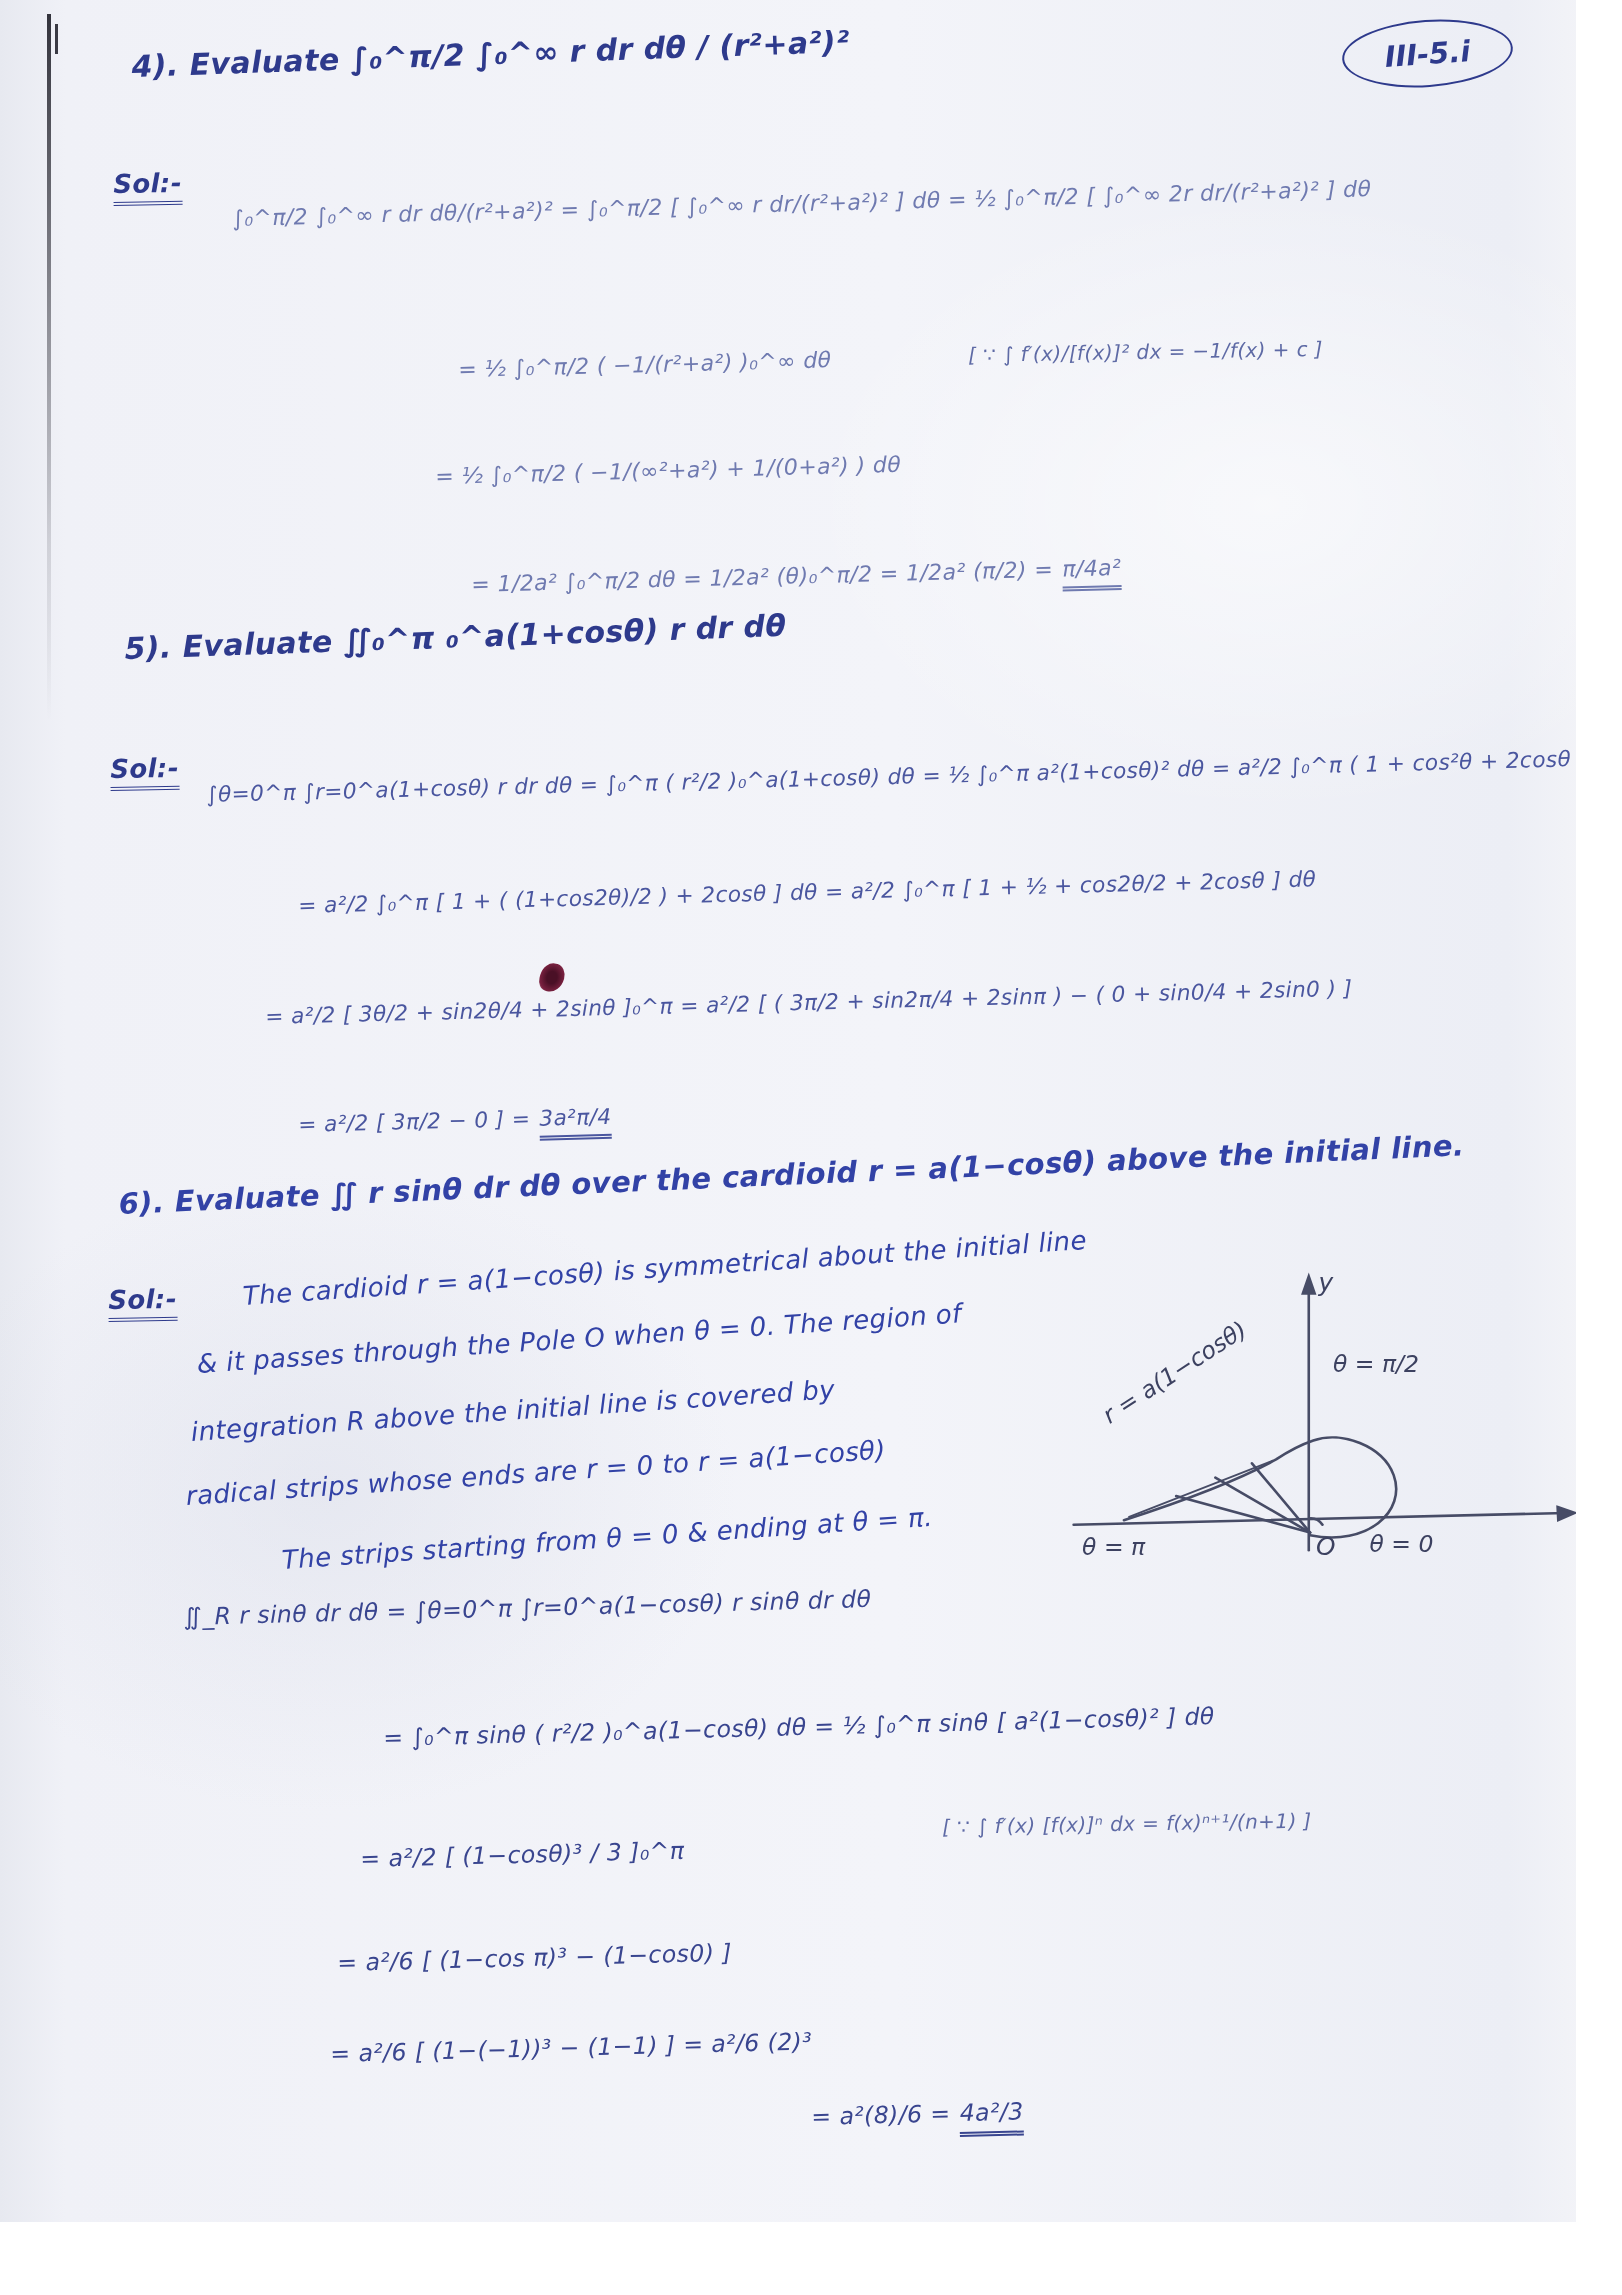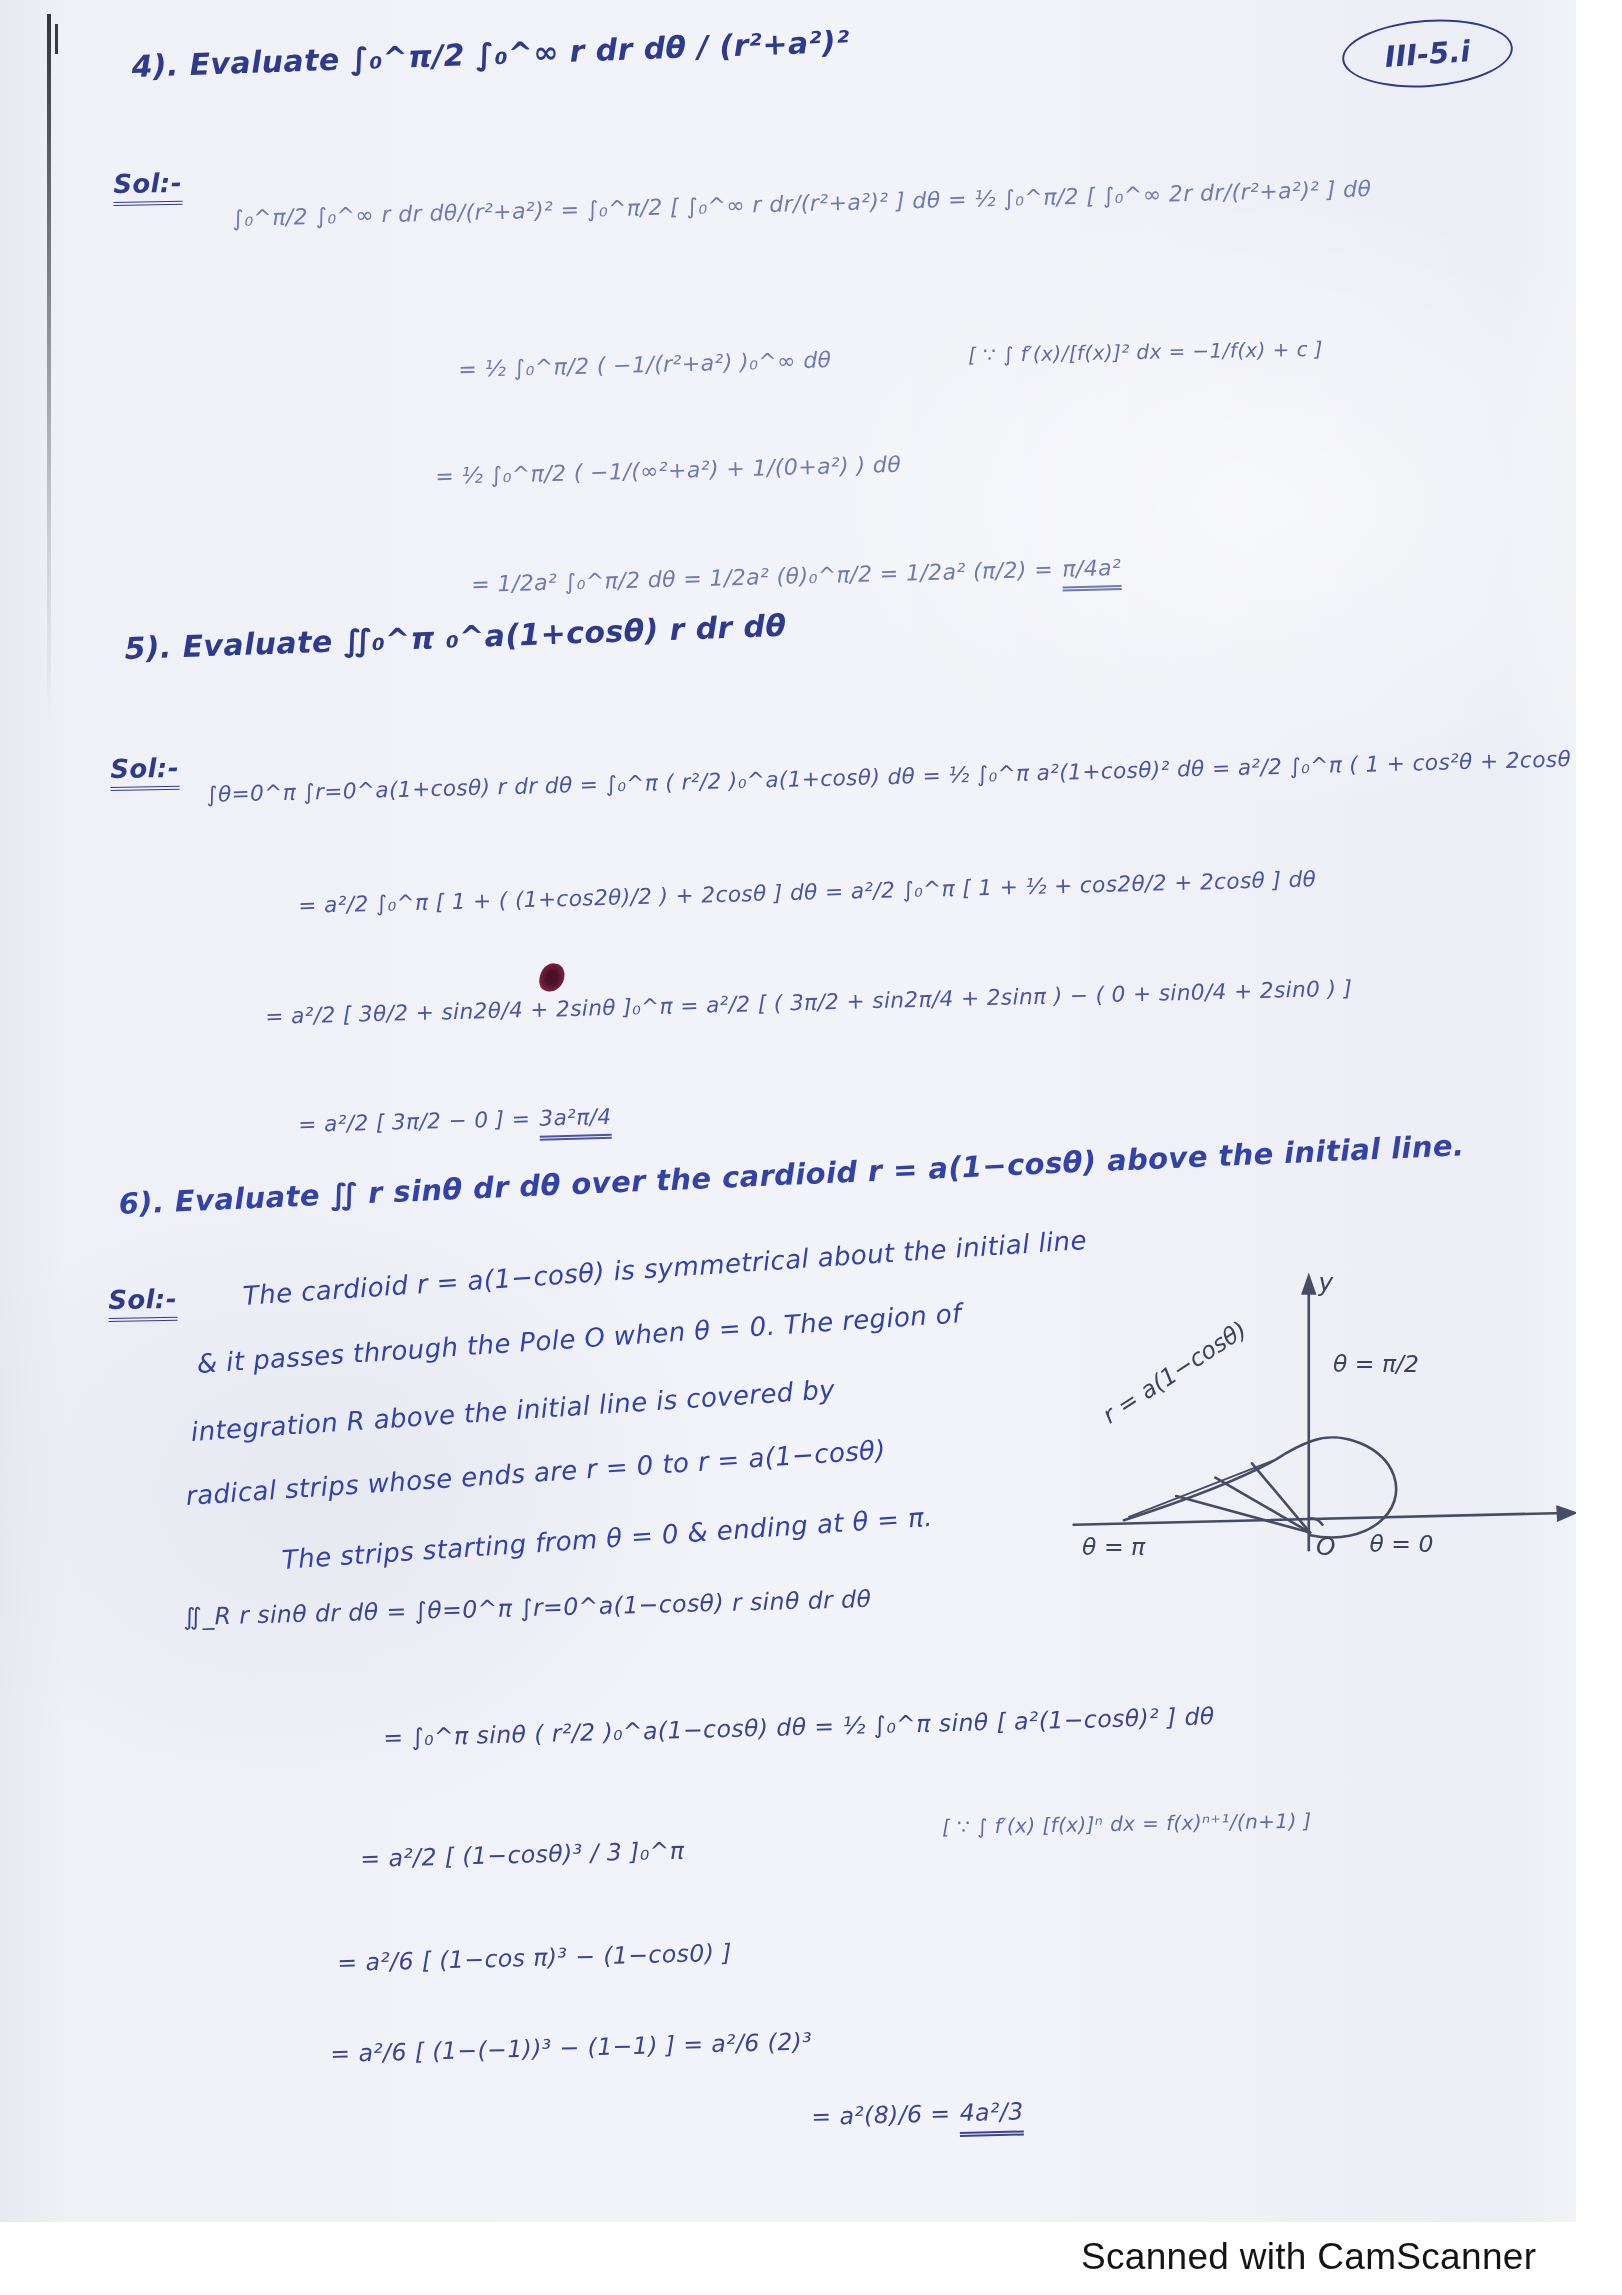--- a/index.html
+++ b/index.html
@@ -104,15 +104,14 @@
   <div class="hw work6 r15" style="left:360px;top:1845px;">=  a²/2 [ (1−cosθ)³ / 3 ]₀^π</div>
   <div class="hw note r1" style="left:942px;top:1815px;">[ ∵ ∫ f′(x) [f(x)]ⁿ dx  =  f(x)ⁿ⁺¹/(n+1) ]</div>
   <div class="hw work6 r15" style="left:337px;top:1949px;">=  a²/6 [ (1−cos π)³ − (1−cos0) ]</div>
   <div class="hw work6 r15" style="left:330px;top:2040px;">=  a²/6 [ (1−(−1))³ − (1−1) ]  =  a²/6 (2)³</div>
   <div class="hw work6 r15" style="left:811px;top:2103px;">
     <span>=  a²(8)/6  =</span><span class="result">4a²/3</span>
   </div>
 
   <div class="strip-right"></div>
   <div class="strip-bottom"></div>
-  <div class="footer">Scanned with CamScanner</div>
 </div>
 
 
 </body></html>

